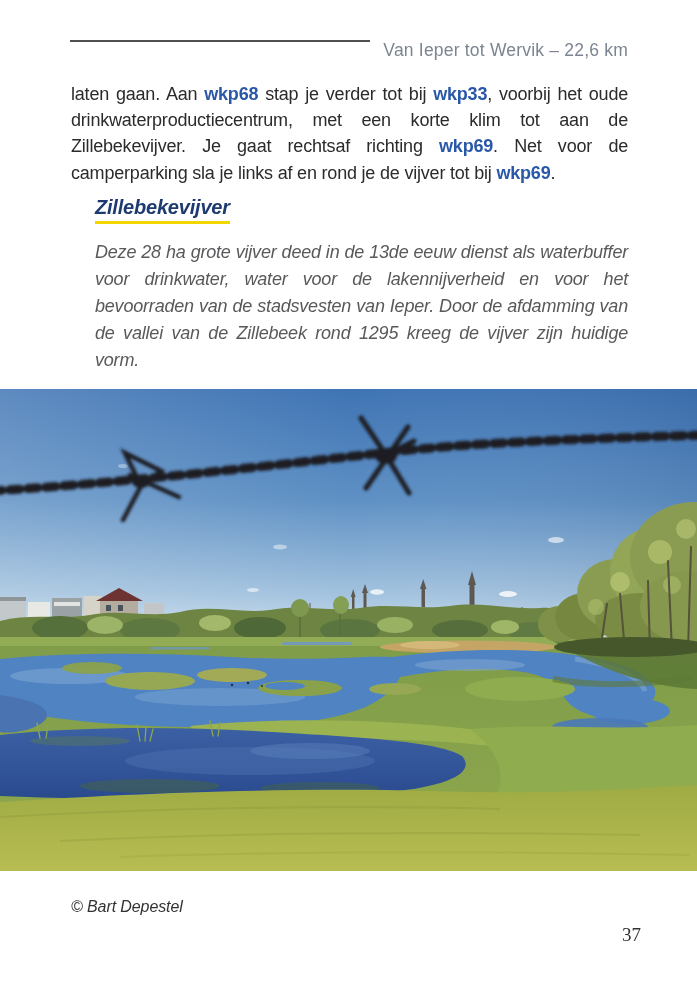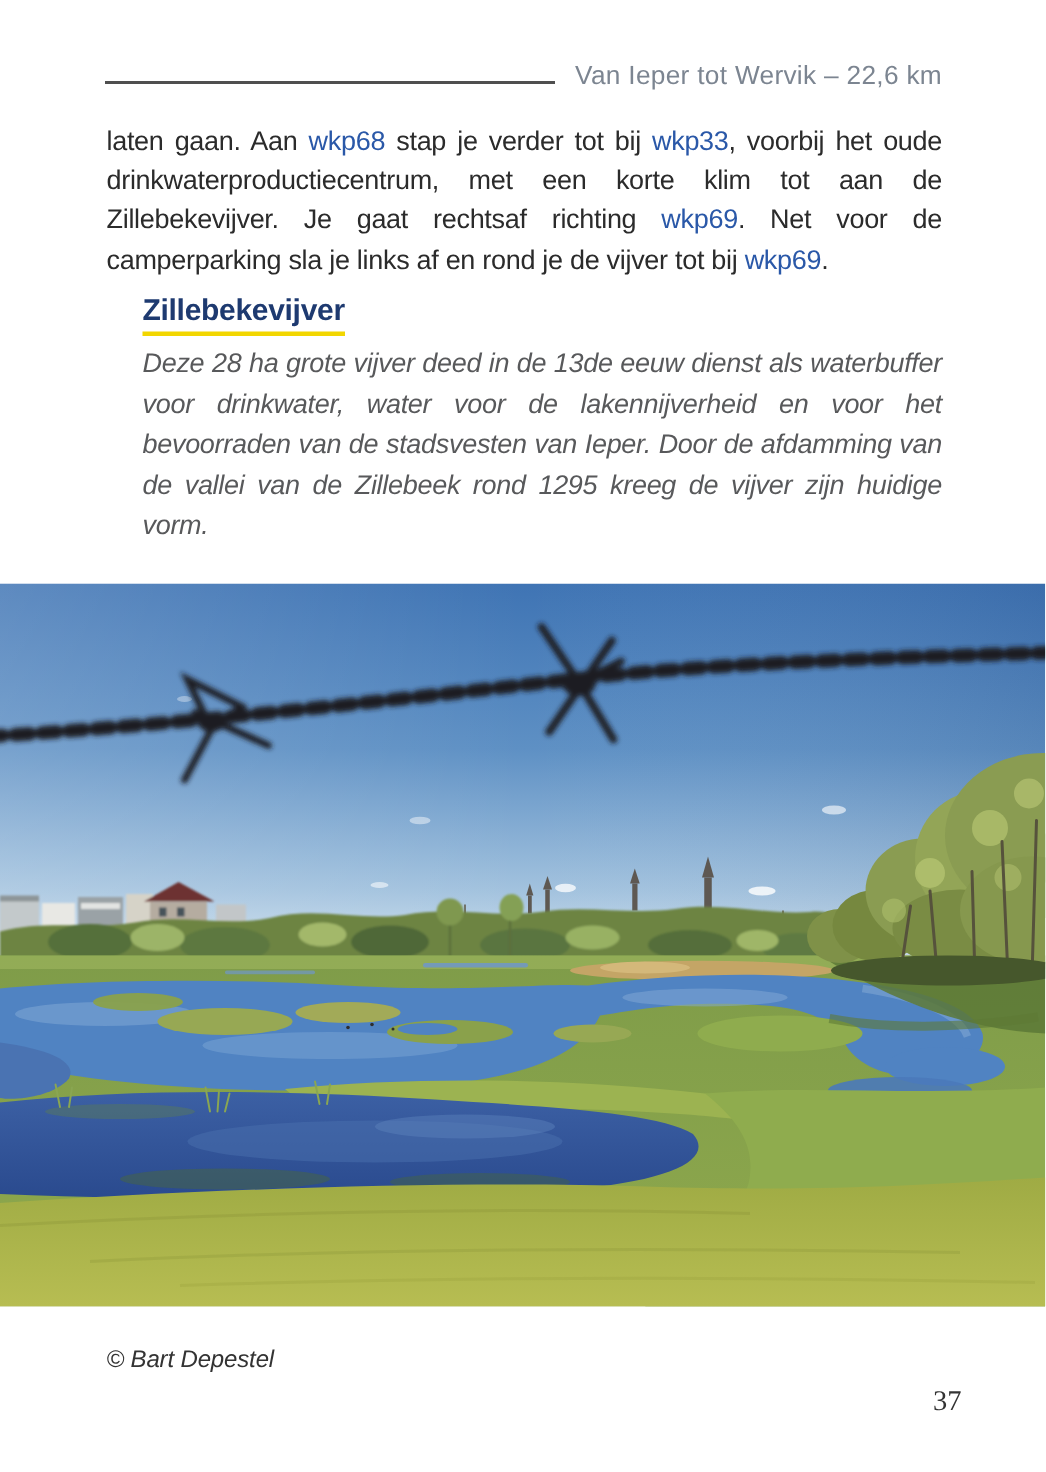--- a/index.html
+++ b/index.html
@@ -5,35 +5,35 @@
   :root{
     --wkp:#2a58a8; --navy:#1e3a70; --yellow:#f2d600;
     --hdr:#7c8591; --body:#2b2b2b; --info:#58595b;
   }
   *{margin:0;padding:0;box-sizing:border-box;}
   html,body{background:#ffffff;}
   .page{
     position:relative;width:697px;height:981px;background:#ffffff;overflow:hidden;
     font-family:"Liberation Sans",sans-serif;color:var(--body);
   }
-  .chapter-header{position:absolute;left:70px;right:69px;top:40px;display:flex;align-items:flex-end;}
+  .chapter-header{position:absolute;left:70px;right:69px;top:40px;display:flex;}
   .header-rule{flex:1;height:2px;background:#4f4f4f;margin-right:13px;margin-bottom:5px;}
   .chapter-title{font-size:17.5px;color:var(--hdr);letter-spacing:.2px;white-space:nowrap;}
   .body-par{
     position:absolute;left:71px;top:81px;width:557px;
     font-size:18px;line-height:26.2px;letter-spacing:-.2px;text-align:justify;color:var(--body);
   }
-  .body-par .wkp{color:var(--wkp);font-weight:normal;}
+  .body-par .wkp{color:var(--wkp);font-weight:bold;}
   .infobox{position:absolute;left:95px;top:196px;width:533px;}
   .infobox-title{
-    display:inline-block;font-size:20px;font-weight:bold;color:var(--navy);
+    display:inline-block;font-size:20px;font-style:italic;font-weight:bold;color:var(--navy);
     border-bottom:3px solid var(--yellow);padding-bottom:2px;letter-spacing:-.2px;
   }
   .infobox-text{
-    margin-top:5px;font-size:18px;font-style:italic;line-height:27px;letter-spacing:-.2px;
+    margin-top:15px;font-size:18px;font-style:italic;line-height:27px;letter-spacing:-.2px;
     text-align:justify;color:var(--info);
   }
   .photo-figure{position:absolute;left:0;top:389px;width:697px;height:482px;}
   .photo-figure svg{display:block;width:697px;height:482px;}
   .caption{
     position:absolute;left:71px;top:874px;width:570px;
     font-size:16px;font-style:italic;line-height:22px;color:#333333;letter-spacing:-.1px;
   }
   .page-number{position:absolute;top:924px;right:56px;font-size:19px;color:#333333;font-family:Liberation Serif, serif;}
 </style>

